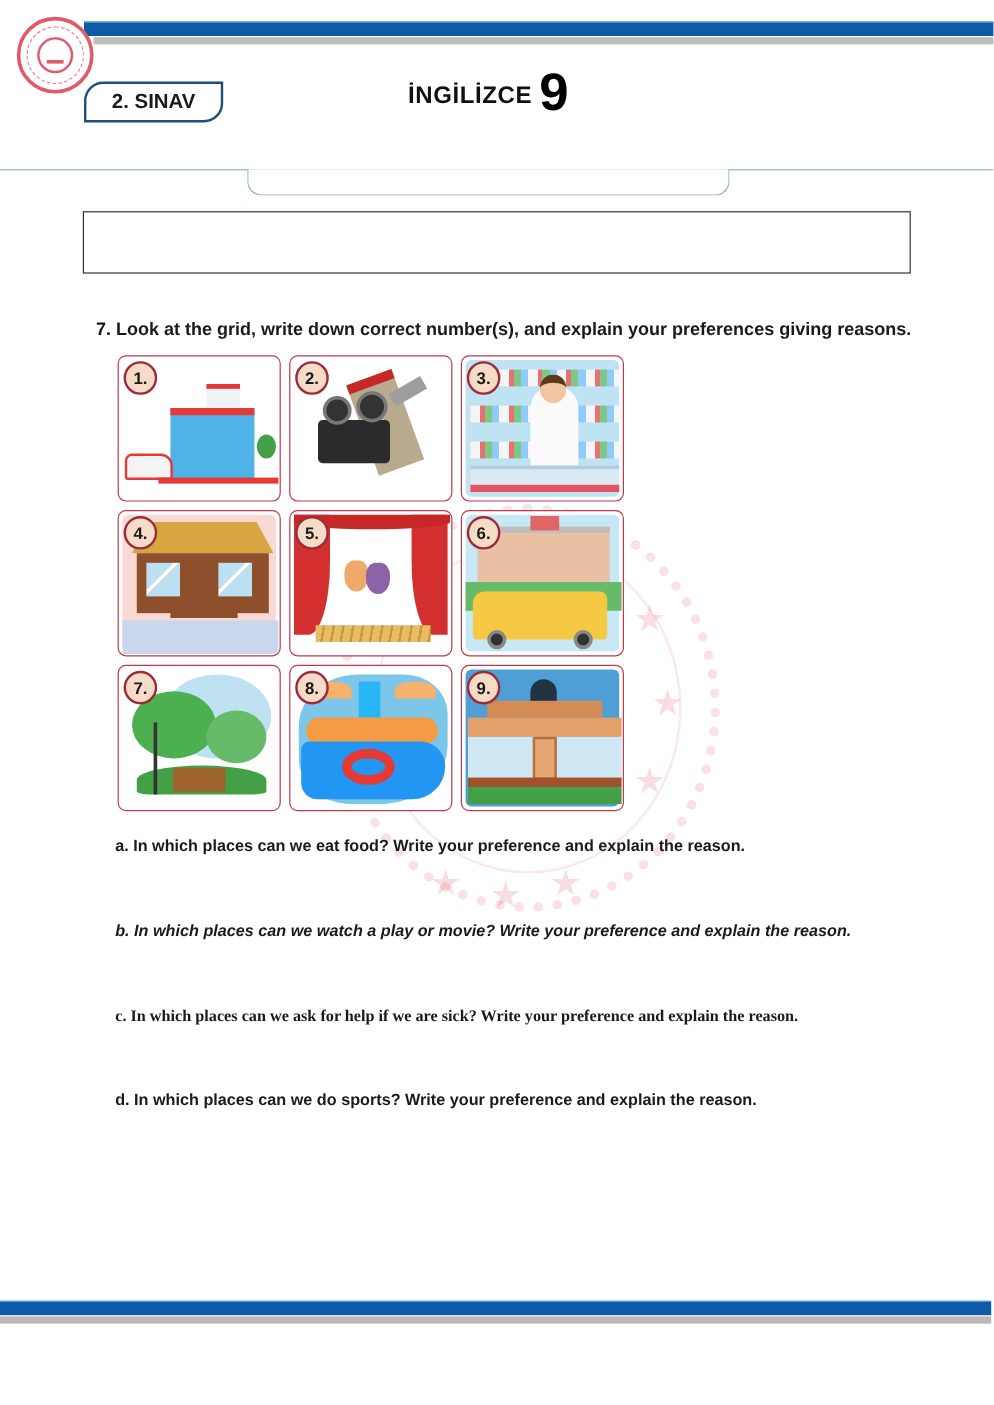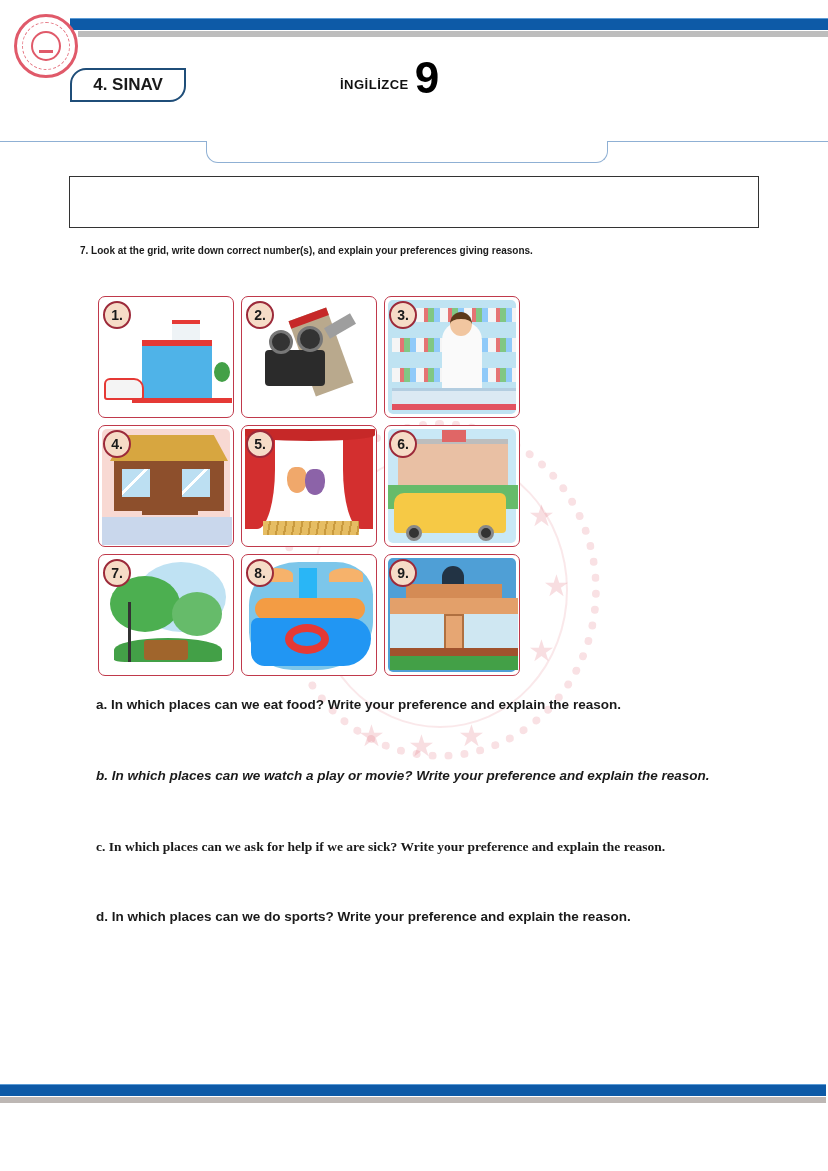--- a/index.html
+++ b/index.html
@@ -10,30 +10,30 @@
     .top-bar-gray { position: absolute; left: 78px; top: 31px; width: 750px; height: 6px; background: #bdbdbd; }
 
     .logo { position: absolute; left: 14px; top: 14px; width: 64px; height: 64px; border-radius: 50%; border: 3px solid #e05a6a; background: #fff; }
     .logo::before { content: ""; position: absolute; inset: 5px; border-radius: 50%; border: 1px dashed #e57784; }
     .logo::after { content: ""; position: absolute; inset: 14px; border-radius: 50%; border: 2px solid #e05a6a; }
     .logo-center { position: absolute; left: 22px; top: 22px; width: 14px; height: 14px; border-bottom: 3px solid #e05a6a; }
 
     .exam-badge { position: absolute; left: 70px; top: 68px; width: 116px; height: 34px; border: 2px solid #1f4e79; border-radius: 16px 0 16px 0; background: #fff; display: flex; align-items: center; justify-content: center; font-weight: bold; font-size: 17px; color: #1a1a1a; }
 
     .title { position: absolute; left: 340px; top: 58px; display: flex; align-items: flex-end; gap: 6px; }
-    .title-word { font-family: "Liberation Sans", sans-serif; font-weight: bold; font-size: 13px; letter-spacing: 0.5px; color: #111; padding-bottom: 6px; }
+    .title-word { font-family: "Liberation Sans", sans-serif; font-weight: bold; font-size: 20px; letter-spacing: 0.5px; color: #111; padding-bottom: 6px; }
     .title-num { font-family: "Liberation Sans", sans-serif; font-weight: 900; font-size: 44px; line-height: 40px; color: #000; }
 
     .header-line { position: absolute; left: 0; top: 141px; width: 828px; height: 1px; background: #8fb0d4; }
     .header-tab { position: absolute; left: 206px; top: 141px; width: 402px; height: 22px; border: 1px solid #8fb0d4; border-top: none; border-radius: 0 0 12px 12px; background: #fff; }
 
     .outcome-box { position: absolute; left: 69px; top: 176px; width: 690px; height: 52px; border: 1.5px solid #333; padding: 7px 8px; font-style: italic; font-weight: bold; font-size: 13.5px; line-height: 19px; color: #1a1a1a; }
     .outcome-line2 { padding-left: 130px; }
 
-    .question { position: absolute; left: 80px; top: 245px; font-weight: bold; font-size: 10px; color: #1a1a1a; }
+    .question { position: absolute; left: 80px; top: 266px; font-weight: bold; font-size: 15px; color: #1a1a1a; }
 
     .grid { position: absolute; left: 98px; top: 296px; display: grid; grid-template-columns: repeat(3, 136px); grid-template-rows: repeat(3, 122px); column-gap: 7px; row-gap: 7px; }
     .cell { position: relative; border: 1.5px solid #c0394b; border-radius: 7px; background: #fff; overflow: hidden; }
     .cell-num { position: absolute; left: 4px; top: 4px; width: 28px; height: 28px; border-radius: 50%; border: 2px solid #9c2a3a; background: #f6dcc7; font-weight: bold; font-size: 14px; display: flex; align-items: center; justify-content: center; z-index: 3; }
     .scene { position: absolute; inset: 3px; border-radius: 5px; }
 
     
     .sc-hospital { background: #fff; }
     .sc-hospital .b1 { position:absolute; left:40px; top:40px; width:70px; height:60px; background:#4fb3e8; border-top:6px solid #e53935; }
     .sc-hospital .b2 { position:absolute; left:70px; top:20px; width:28px; height:22px; background:#eef3f6; border-top:4px solid #e53935; }
@@ -116,21 +116,21 @@
 <body>
 
 <div class="top-bar-blue"></div>
 <div class="top-bar-gray"></div>
 
 <div class="logo">
     <div class="logo-center"></div>
   </div>
 
 <div class="exam-badge">
-  <span>4. SINAV</span>
+  <span>2. SINAV</span>
 </div>
 
 <div class="title">
   <span class="title-word">İNGİLİZCE</span>
   <span class="title-num">9</span>
 </div>
 
 <div class="header-line"></div>
 <div class="header-tab"></div>
 

